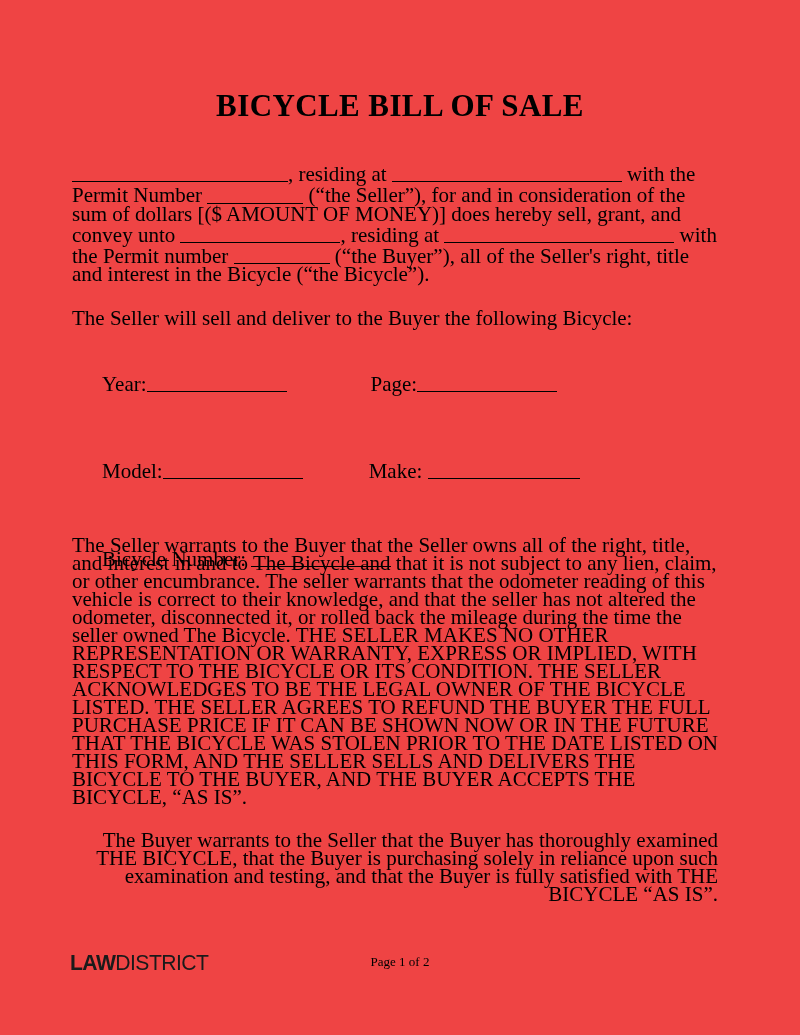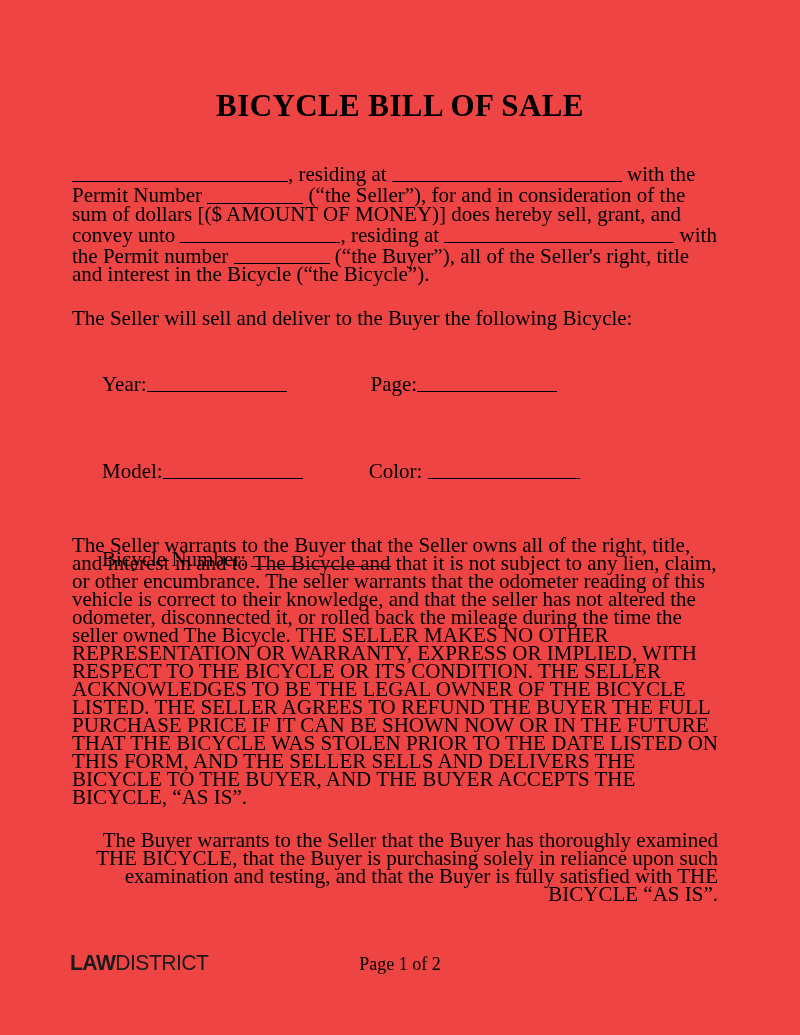--- a/index.html
+++ b/index.html
@@ -101,38 +101,38 @@
     white-space: nowrap;
   }
   .logo .law { font-weight: bold; }
   .logo .district { font-weight: normal; }
   .page-number {
     position: absolute;
     left: 0;
     top: 2px;
     width: 800px;
     text-align: center;
-    font-size: 18px;
+    font-size: 13px;
     font-family: "Liberation Serif", "DejaVu Serif", serif;
   }
 </style>
 </head>
 <body>
 
 <div class="page">
 
   <h1 class="doc-title">BICYCLE BILL OF SALE</h1>
 
   <div class="body-block" id="para-intro"><span class="blank w-lg"></span><span>, residing at </span><span class="blank w-xl"></span><span> with the Permit Number </span><span class="blank w-sm"></span><span> (“the Seller”), for and in consideration of the sum of dollars  [($ AMOUNT OF MONEY)] does hereby sell, grant, and convey unto </span><span class="blank w-md"></span><span>, residing at </span><span class="blank w-xl"></span><span> with the Permit number </span><span class="blank w-sm"></span><span> (“the Buyer”), all of the Seller's right, title and interest in the Bicycle (“the Bicycle”).</span></div>
 
   <div class="body-block" id="para-lead">The Seller will sell and deliver to the Buyer the following Bicycle:</div>
 
   <div class="body-block field-row" id="fields-1"><span class="field-cell"><span class="field-label">Year:</span><span class="blank w-field"></span></span><span style="display:inline-block;width:54px"></span><span class="field-cell col2"><span class="field-label">Page:</span><span class="blank w-field"></span></span></div>
 
-  <div class="body-block field-row" id="fields-2"><span class="field-cell"><span class="field-label">Model:</span><span class="blank w-field"></span></span><span style="display:inline-block;width:36px"></span><span class="field-cell col2"><span class="field-label">Color: </span><span class="blank w-field-lg"></span></span></div>
+  <div class="body-block field-row" id="fields-2"><span class="field-cell"><span class="field-label">Model:</span><span class="blank w-field"></span></span><span style="display:inline-block;width:36px"></span><span class="field-cell col2"><span class="field-label">Make: </span><span class="blank w-field-lg"></span></span></div>
 
   <div class="body-block field-row" id="fields-3"><span class="field-cell"><span class="field-label">Bicycle Number: </span><span class="blank w-field"></span></span></div>
 
   <div class="body-block" id="para-warranty">The Seller warrants to the Buyer that the Seller owns all of the right, title, and interest in and to The Bicycle and that it is not subject to any lien, claim, or other encumbrance. The seller warrants that the odometer reading of this vehicle is correct to their knowledge, and that the seller has not altered the odometer, disconnected it, or rolled back the mileage during the time the seller owned The Bicycle. THE SELLER MAKES NO OTHER REPRESENTATION OR WARRANTY, EXPRESS OR IMPLIED, WITH RESPECT TO THE BICYCLE OR ITS CONDITION. THE SELLER ACKNOWLEDGES TO BE THE LEGAL OWNER OF THE BICYCLE LISTED. THE SELLER AGREES TO REFUND THE BUYER THE FULL PURCHASE PRICE IF IT CAN BE SHOWN NOW OR IN THE FUTURE THAT THE BICYCLE WAS STOLEN PRIOR TO THE DATE LISTED ON THIS FORM, AND THE SELLER SELLS AND DELIVERS THE BICYCLE TO THE BUYER, AND THE BUYER ACCEPTS THE BICYCLE, “AS IS”.</div>
 
   <div class="body-block" id="para-buyer">The Buyer warrants to the Seller that the Buyer has thoroughly examined THE BICYCLE, that the Buyer is purchasing solely in reliance upon such examination and testing, and that the Buyer is fully satisfied with THE BICYCLE “AS IS”.</div>
 
   <div class="footer">
     <div class="logo"><span class="law">LAW</span><span class="district">DISTRICT</span></div>
     <div class="page-number">Page 1 of 2</div>

